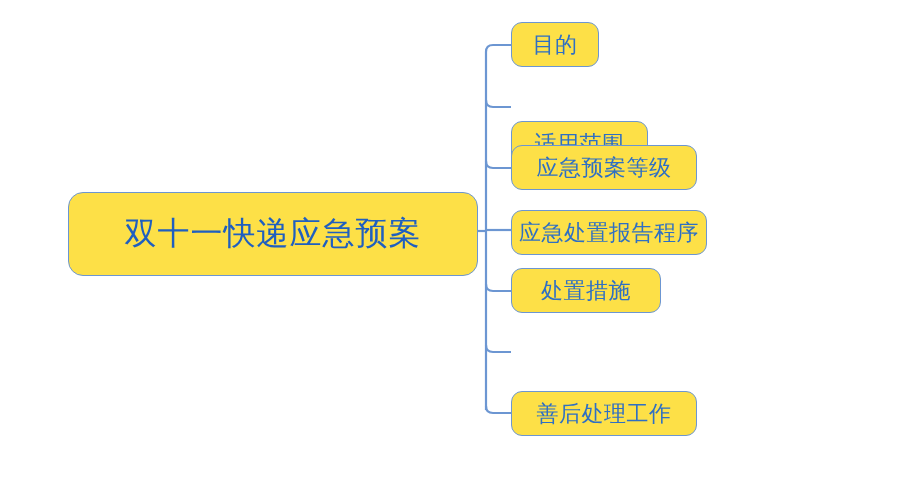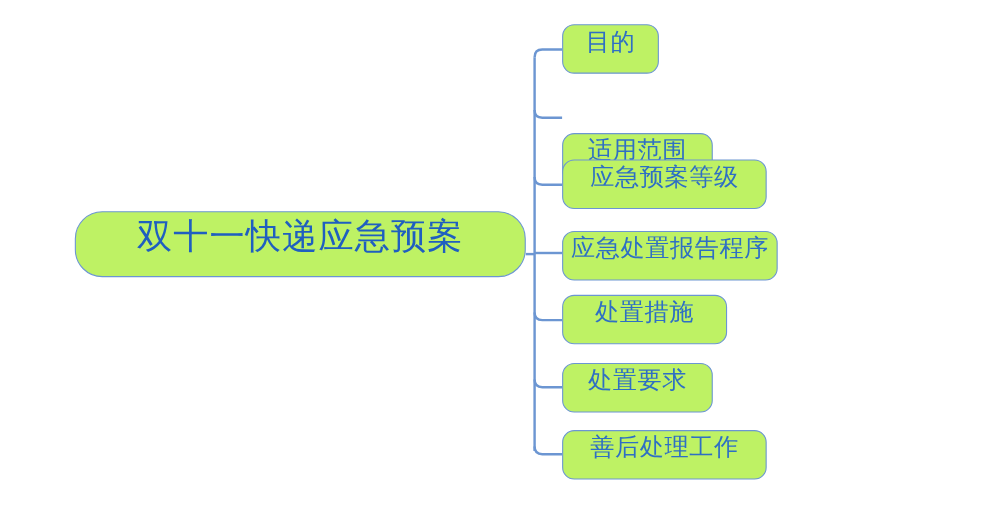--- a/index.html
+++ b/index.html
@@ -23,32 +23,33 @@
     position: absolute;
     left: 0;
     top: 0;
     width: 915px;
     height: 479px;
     pointer-events: none;
   }
   .node {
     position: absolute;
     box-sizing: border-box;
-    background: #bef264;
+    background: #fde047;
     display: flex;
+    align-items: center;
     justify-content: center;
     white-space: nowrap;
   }
   .root-node {
     left: 68px;
     top: 192px;
     width: 410px;
-    height: 60px;
+    height: 84px;
     border: 1.6px solid #6C96D2;
-    border-radius: 25px;
+    border-radius: 15px;
     color: #1F5FC0;
     font-size: 32px;
     letter-spacing: 1px;
   }
   .child-node {
     left: 511px;
     height: 45px;
     border: 1.4px solid #6C96D2;
     border-radius: 11px;
     color: #2E6FC4;
@@ -100,21 +101,18 @@
   </div>
 
   <div class="node child-node child-3">
     <span>应急处置报告程序</span>
   </div>
 
   <div class="node child-node child-4">
     <span>处置措施</span>
   </div>
 
-  <div class="node child-node child-5">
-    <span>处置要求</span>
-  </div>
 
   <div class="node child-node child-6">
     <span>善后处理工作</span>
   </div>
 
 </div>
 
 </body></html>

